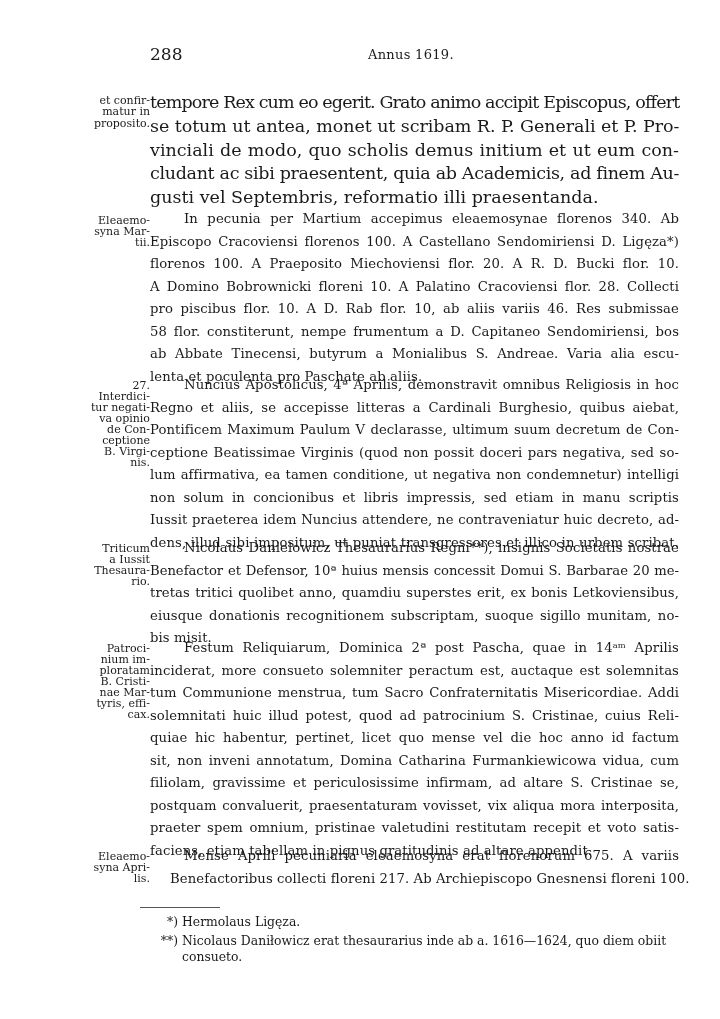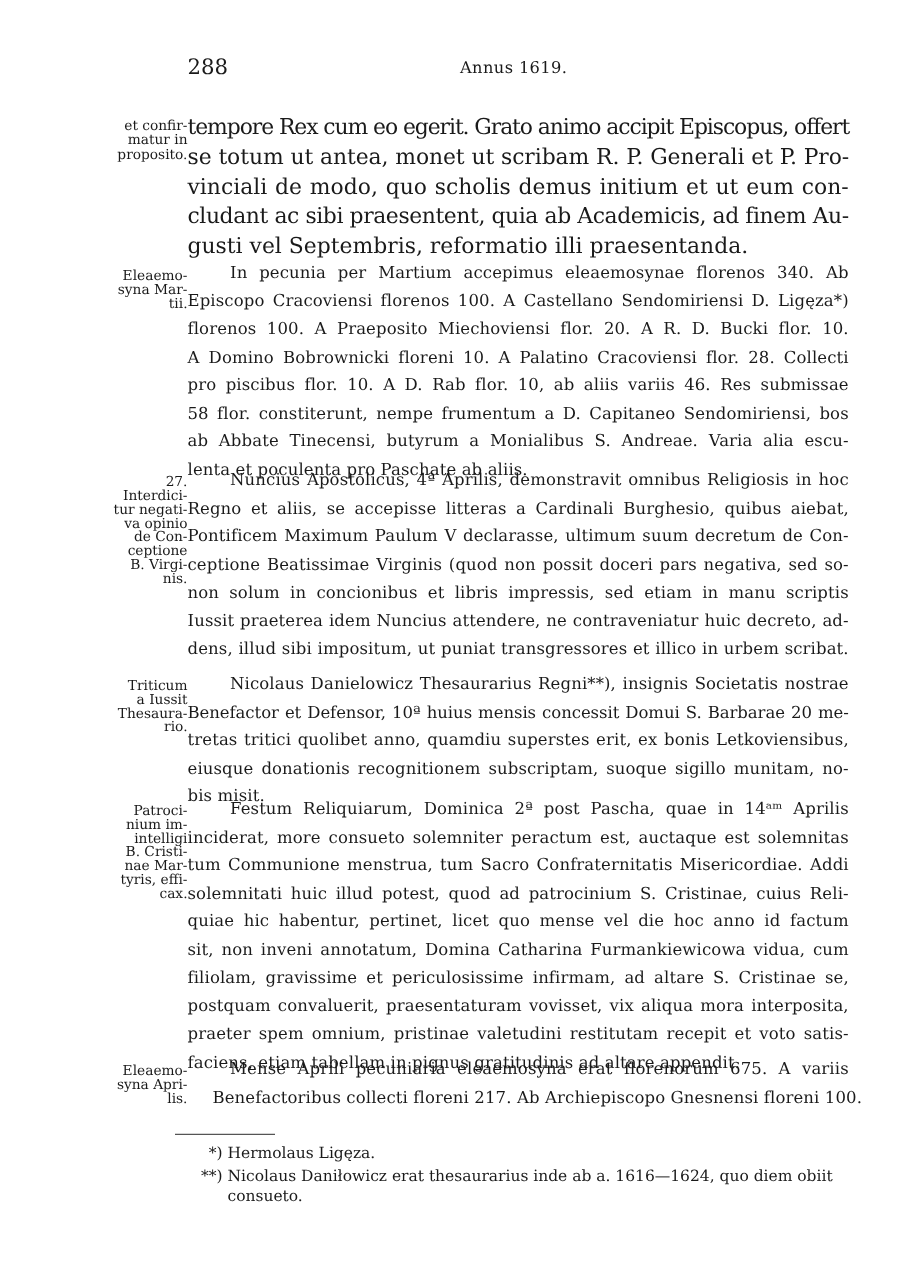--- a/index.html
+++ b/index.html
@@ -74,20 +74,21 @@
       <span style="display:block">de Con-</span>
       <span style="display:block">ceptione</span>
       <span style="display:block">B. Virgi-</span>
       <span style="display:block">nis.</span>
     </div>
     <div class="text small">
       <span class="ln indent" style="white-space: nowrap;">Nuncius Apostolicus, 4ª Aprilis, demonstravit omnibus Religiosis in hoc</span>
       <span class="ln" style="white-space: nowrap;">Regno et aliis, se accepisse litteras a Cardinali Burghesio, quibus aiebat,</span>
       <span class="ln" style="white-space: nowrap;">Pontificem Maximum Paulum V declarasse, ultimum suum decretum de Con-</span>
       <span class="ln" style="white-space: nowrap;">ceptione Beatissimae Virginis (quod non possit doceri pars negativa, sed so-</span>
+      <span class="ln" style="white-space: nowrap;">lum affirmativa, ea tamen conditione, ut negativa non condemnetur) intelligi</span>
       <span class="ln" style="white-space: nowrap;">non solum in concionibus et libris impressis, sed etiam in manu scriptis</span>
       <span class="ln" style="white-space: nowrap;">Iussit praeterea idem Nuncius attendere, ne contraveniatur huic decreto, ad-</span>
       <span class="ln" style="white-space: nowrap;">dens, illud sibi impositum, ut puniat transgressores et illico in urbem scribat.</span>
     </div>
   </div>
 
   <div class="block" style="top:537px;">
     <div class="marg" style="top:6px;">
       <span style="display:block">Triticum</span>
       <span style="display:block">a Iussit</span>
@@ -100,21 +101,21 @@
       <span class="ln" style="white-space: nowrap;">tretas tritici quolibet anno, quamdiu superstes erit, ex bonis Letkoviensibus,</span>
       <span class="ln" style="white-space: nowrap;">eiusque donationis recognitionem subscriptam, suoque sigillo munitam, no-</span>
       <span class="ln last">bis misit.</span>
     </div>
   </div>
 
   <div class="block" style="top:637px;">
     <div class="marg" style="top:6px;">
       <span style="display:block">Patroci-</span>
       <span style="display:block">nium im-</span>
-      <span style="display:block">intelligi</span>
+      <span style="display:block">ploratam</span>
       <span style="display:block">B. Cristi-</span>
       <span style="display:block">nae Mar-</span>
       <span style="display:block">tyris, effi-</span>
       <span style="display:block">cax.</span>
     </div>
     <div class="text small">
       <span class="ln indent" style="white-space: nowrap;">Festum Reliquiarum, Dominica 2ª post Pascha, quae in 14ᵃᵐ Aprilis</span>
       <span class="ln" style="white-space: nowrap;">inciderat, more consueto solemniter peractum est, auctaque est solemnitas</span>
       <span class="ln" style="white-space: nowrap;">tum Communione menstrua, tum Sacro Confraternitatis Misericordiae. Addi</span>
       <span class="ln" style="white-space: nowrap;">solemnitati huic illud potest, quod ad patrocinium S. Cristinae, cuius Reli-</span>

